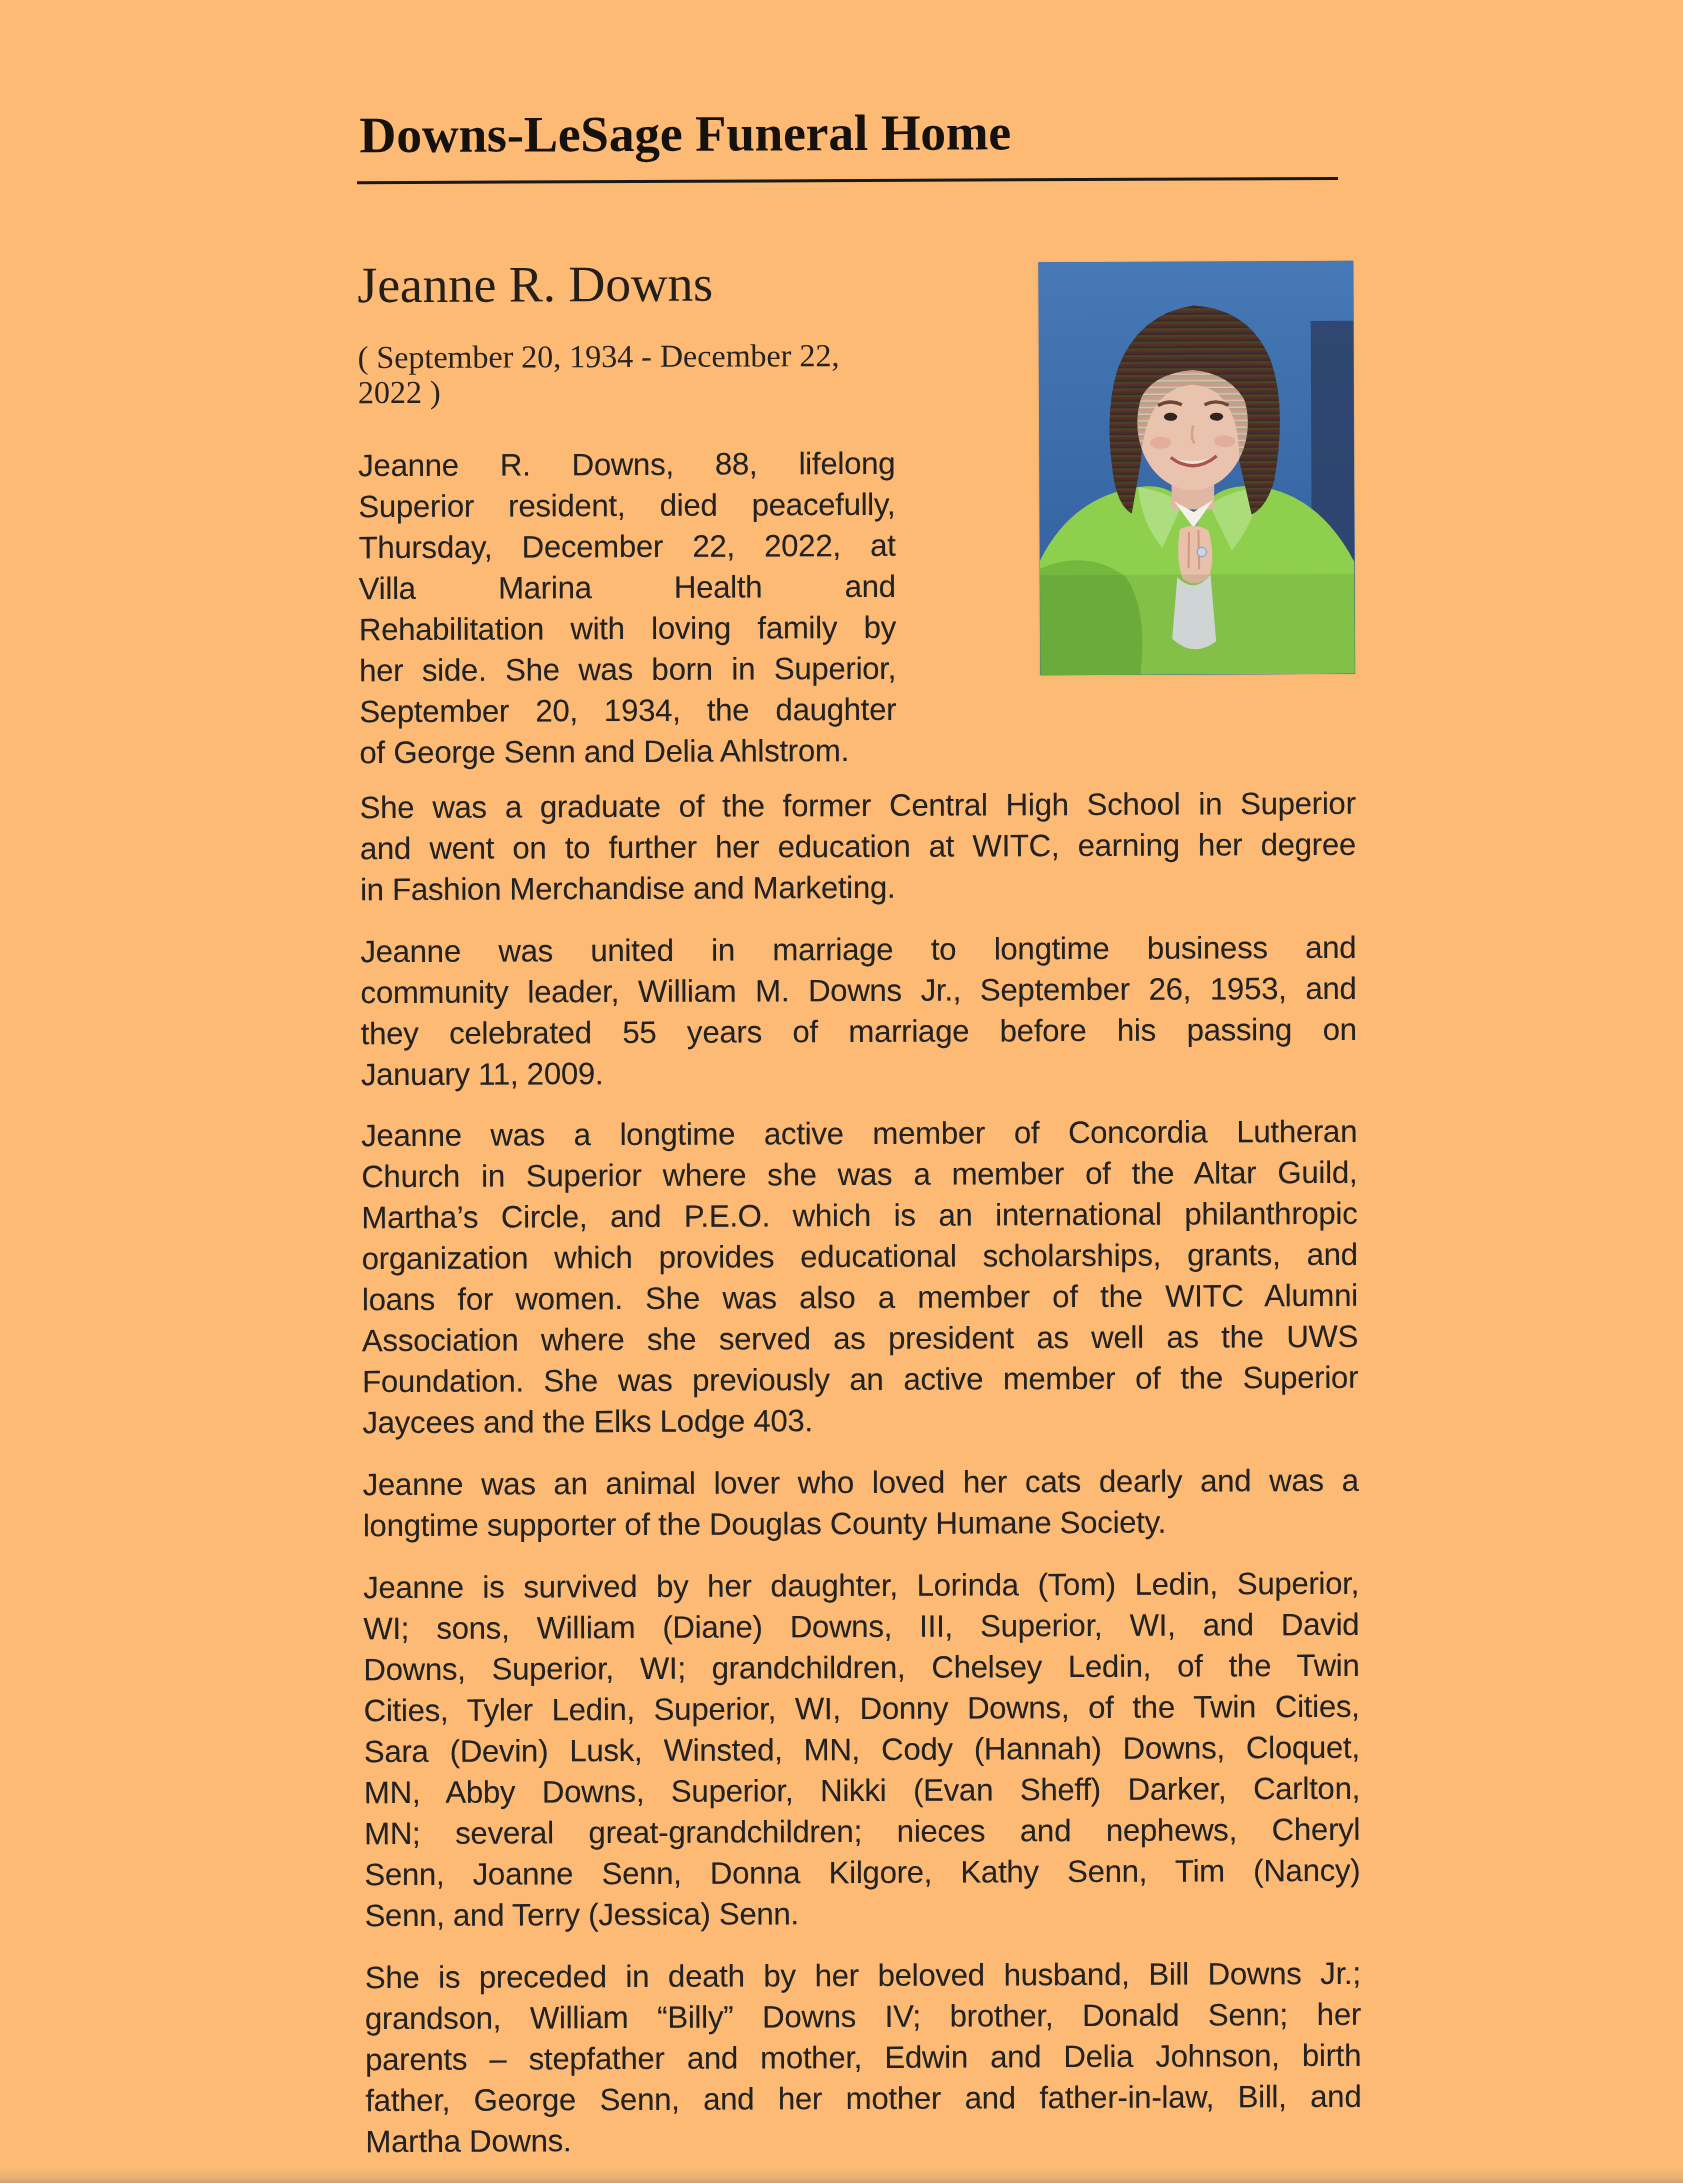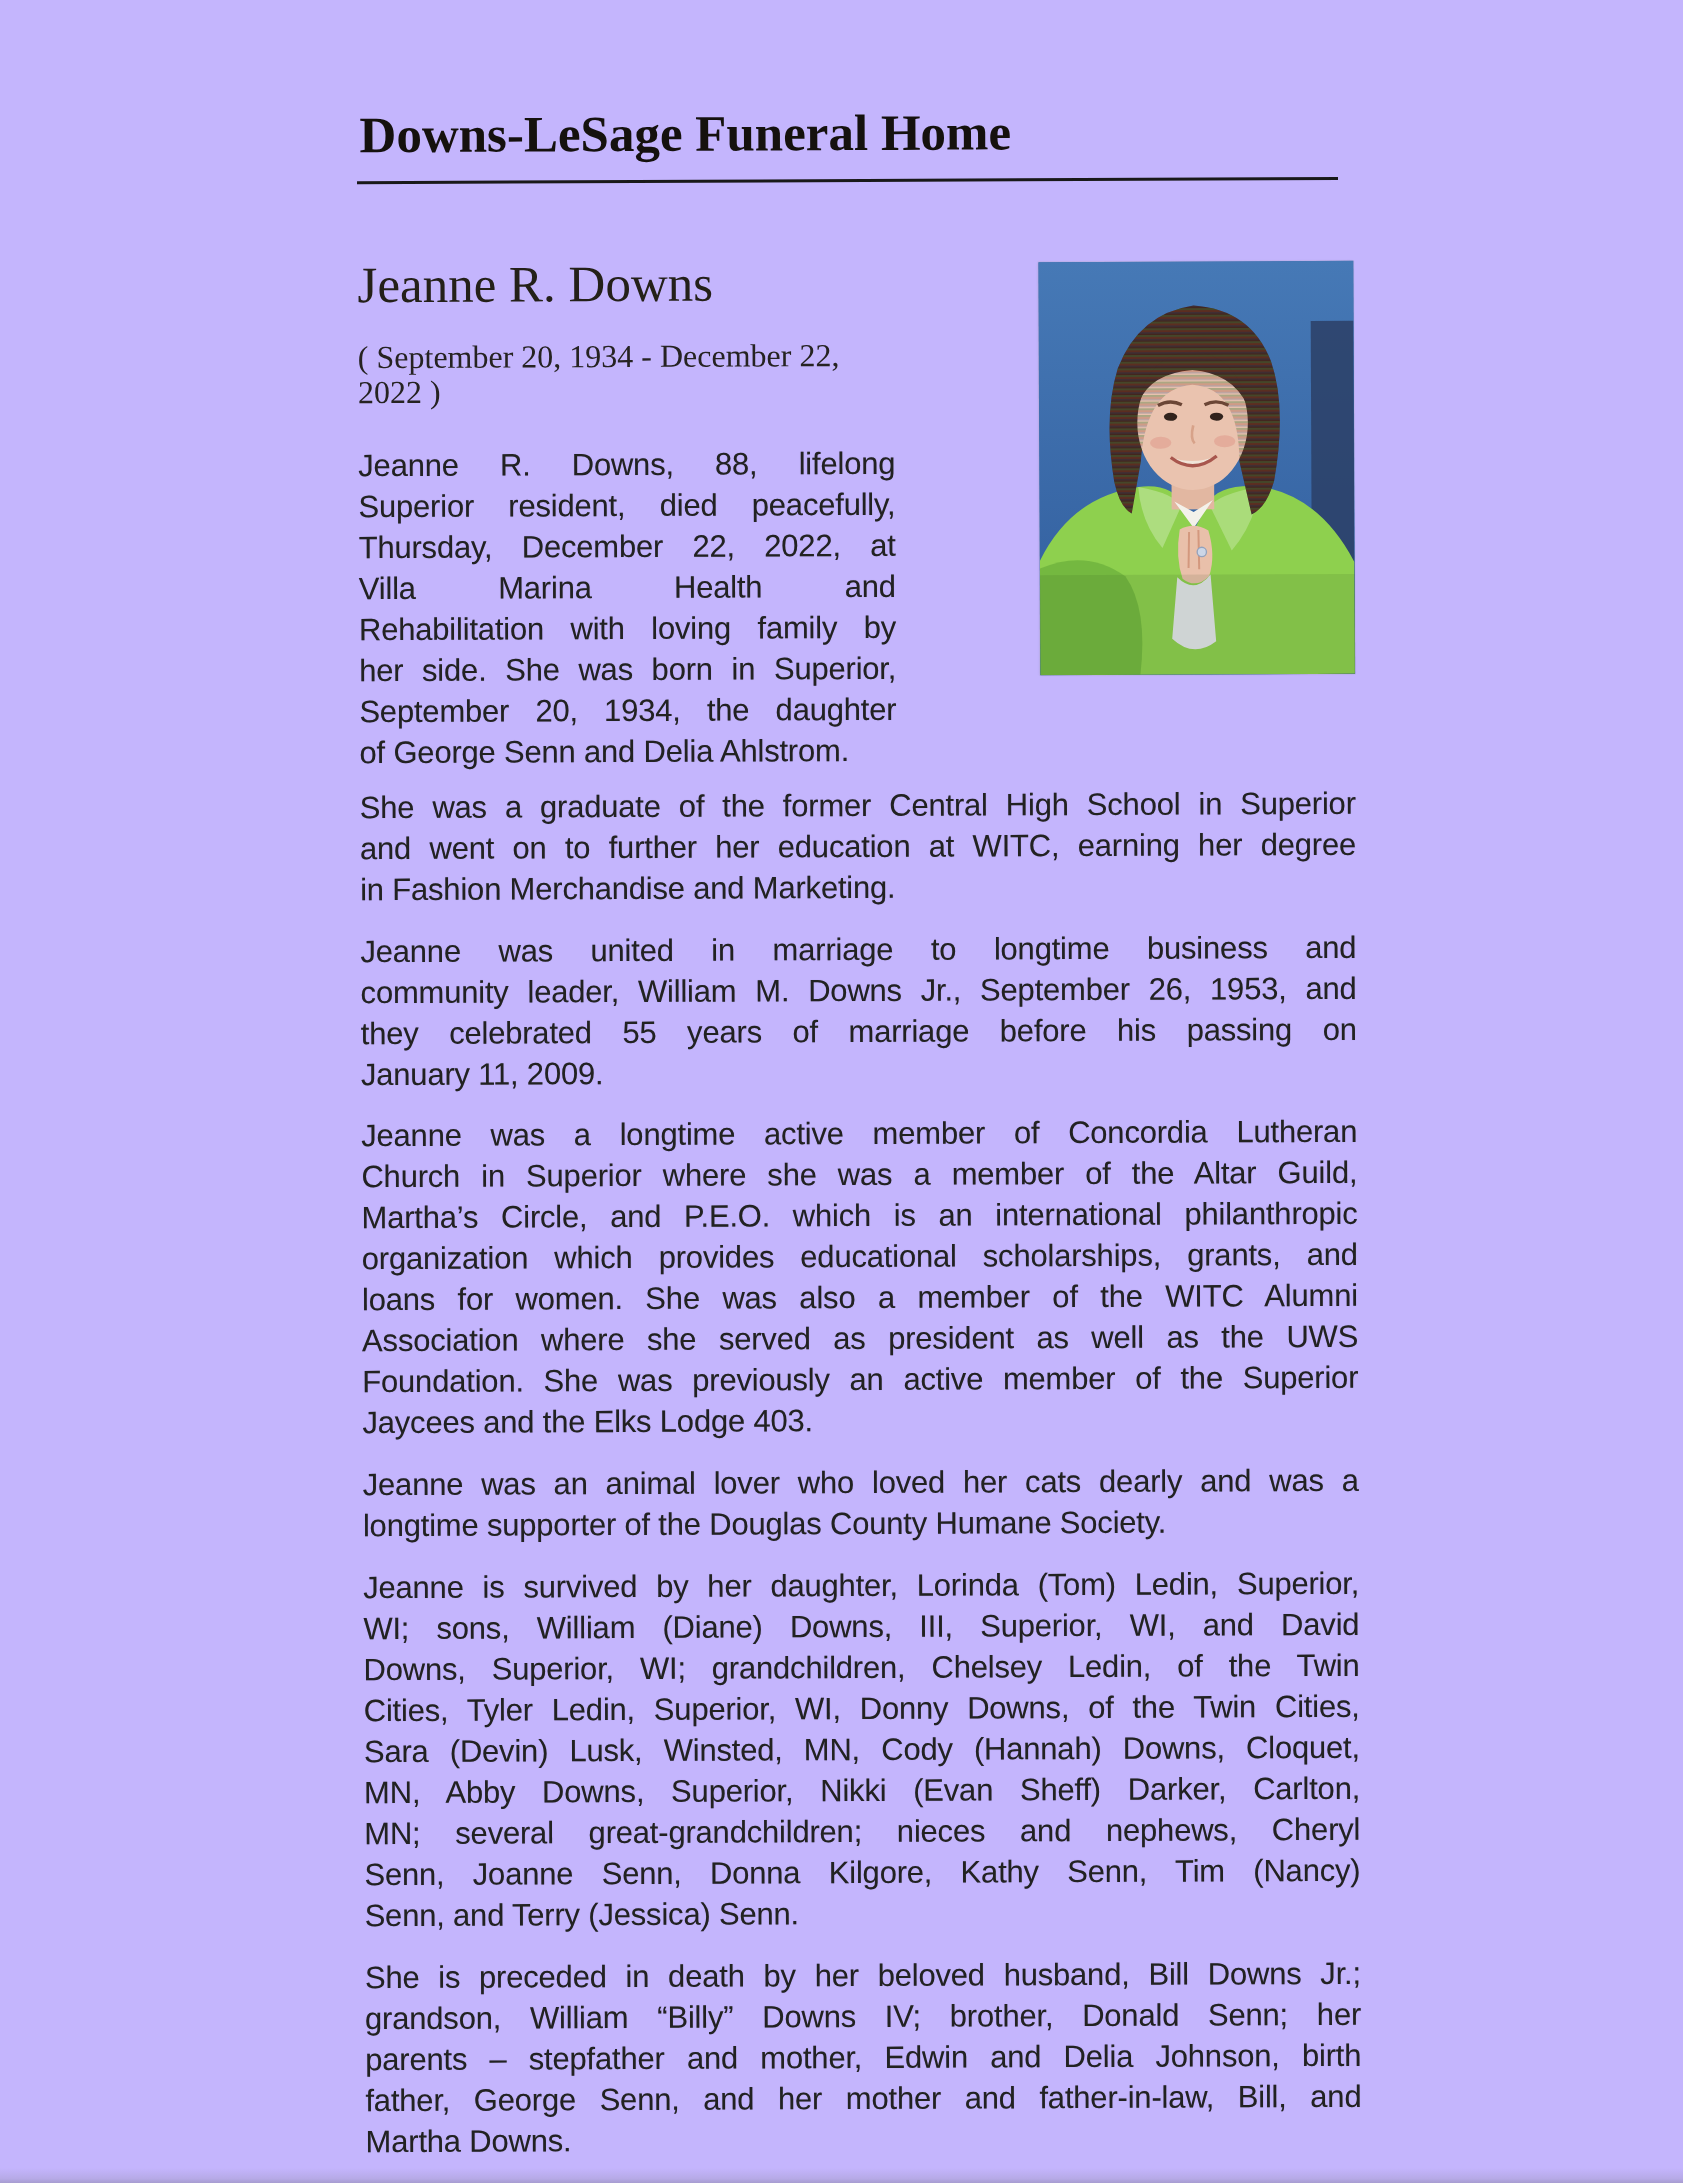--- a/index.html
+++ b/index.html
@@ -1,19 +1,19 @@
 <!DOCTYPE html>
 <html style="font-size:10.7px"><head>
 <meta charset="utf-8">
 <style>
   html,body{margin:0;padding:0;background:#e9e9e9;}
   .page{
     position:relative;
     width:1683px;height:2183px;
-    background:#c4b5fd;
+    background:#fdba74;
     overflow:hidden;
     font-family:"Liberation Sans",sans-serif;
     color:#212121;
   }
   .content{
     position:absolute;left:360px;top:0;width:996px;
     transform:rotate(-0.25deg);
     transform-origin:50% 40%;
   }
   .fh-title{

